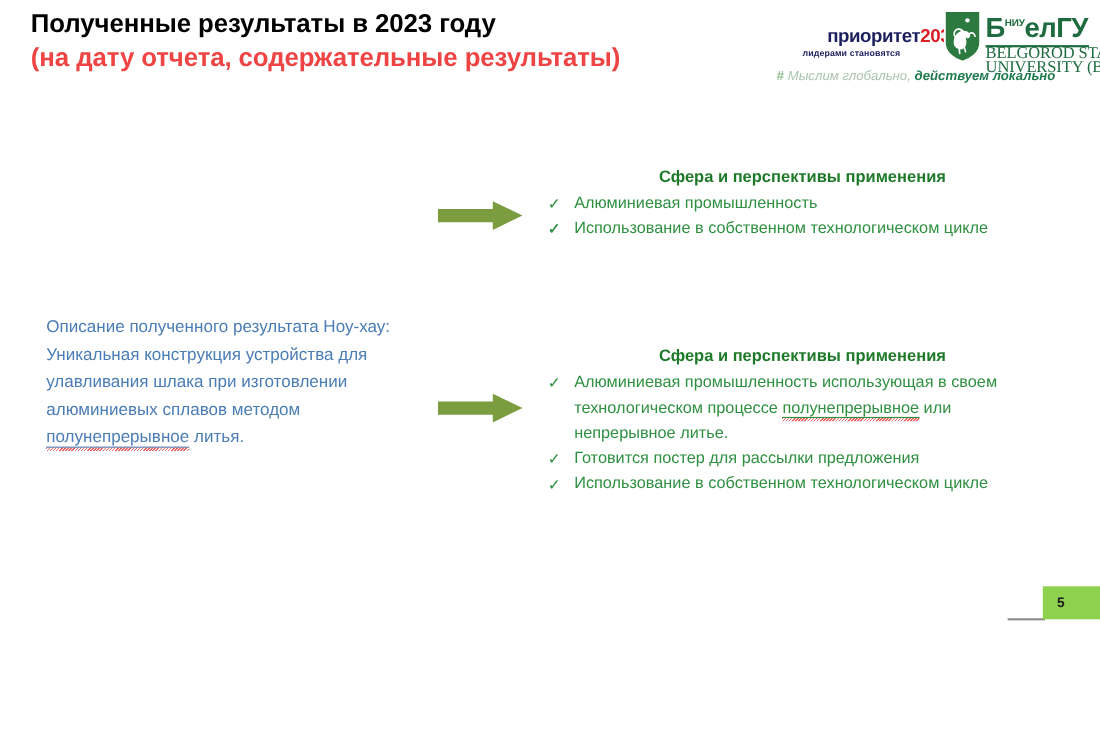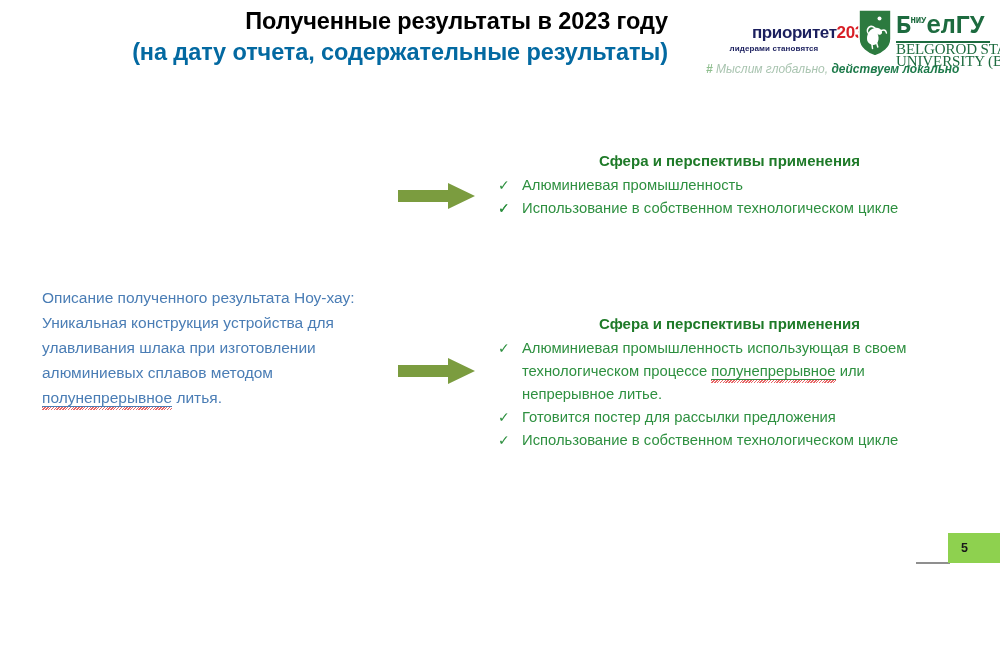--- a/index.html
+++ b/index.html
@@ -27,34 +27,33 @@
     top: 0;
     width: 1000px;
     height: 90px;
   }
 
   #title-block {
     position: absolute;
     left: 28px;
     top: 6px;
     width: 640px;
-    text-align: right;
   }
   .title-line-1 {
     font-size: 23.5px;
     font-weight: bold;
     color: #000000;
     line-height: 31px;
     letter-spacing: -0.1px;
     white-space: nowrap;
   }
   .title-line-2 {
     font-size: 23.5px;
     font-weight: bold;
-    color: #0369a1;
+    color: #ef4444;
     line-height: 31px;
     letter-spacing: -0.1px;
     white-space: nowrap;
   }
 
   
   #logo-area {
     position: absolute;
     left: 700px;
     top: 8px;
@@ -105,21 +104,21 @@
     height: 48px;
   }
   #bsu-text {
     position: absolute;
     left: 38px;
     top: 0px;
     width: 96px;
   }
   .bsu-cyr {
     position: relative;
-    font-family: Liberation Mono, monospace;
+    font-family: Liberation Sans, sans-serif;
     font-size: 25px;
     font-weight: bold;
     color: #1d6b3f;
     line-height: 27px;
     white-space: nowrap;
     letter-spacing: -0.5px;
   }
   .bsu-niu {
     font-size: 9px;
     font-weight: bold;

